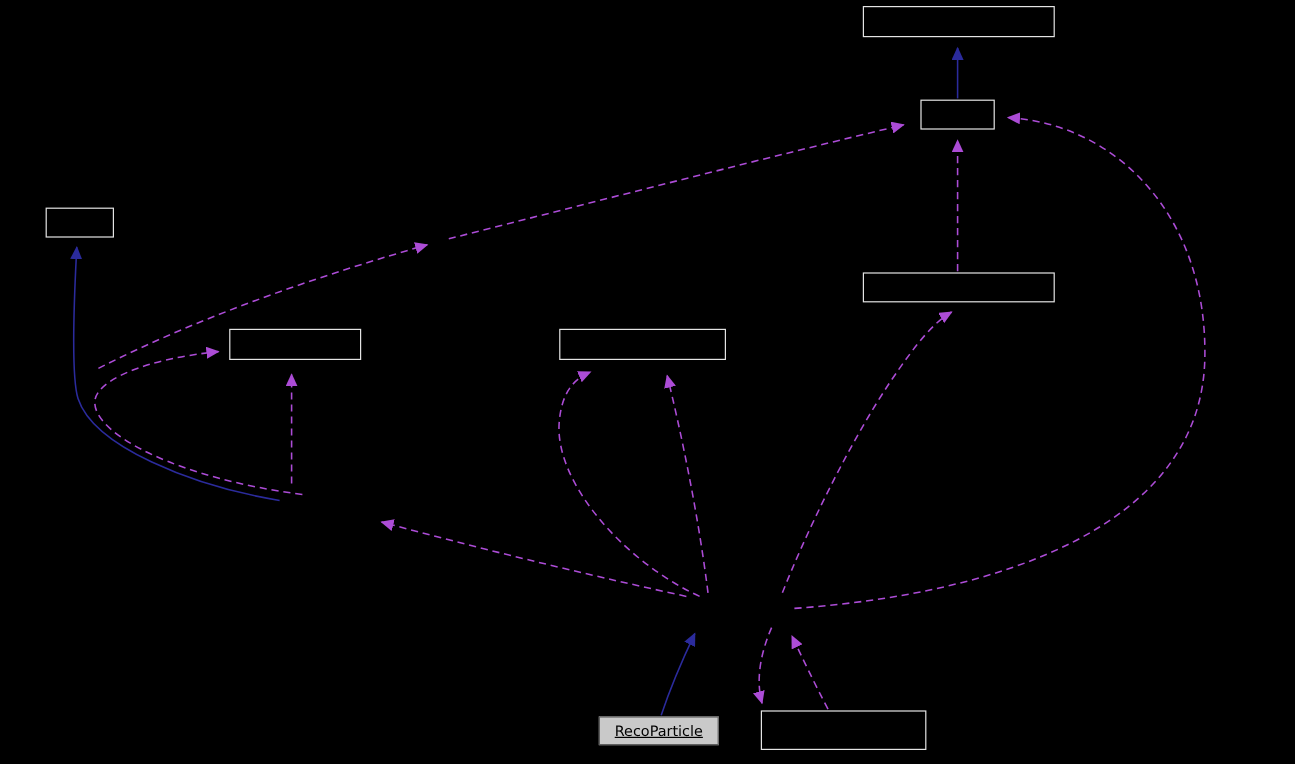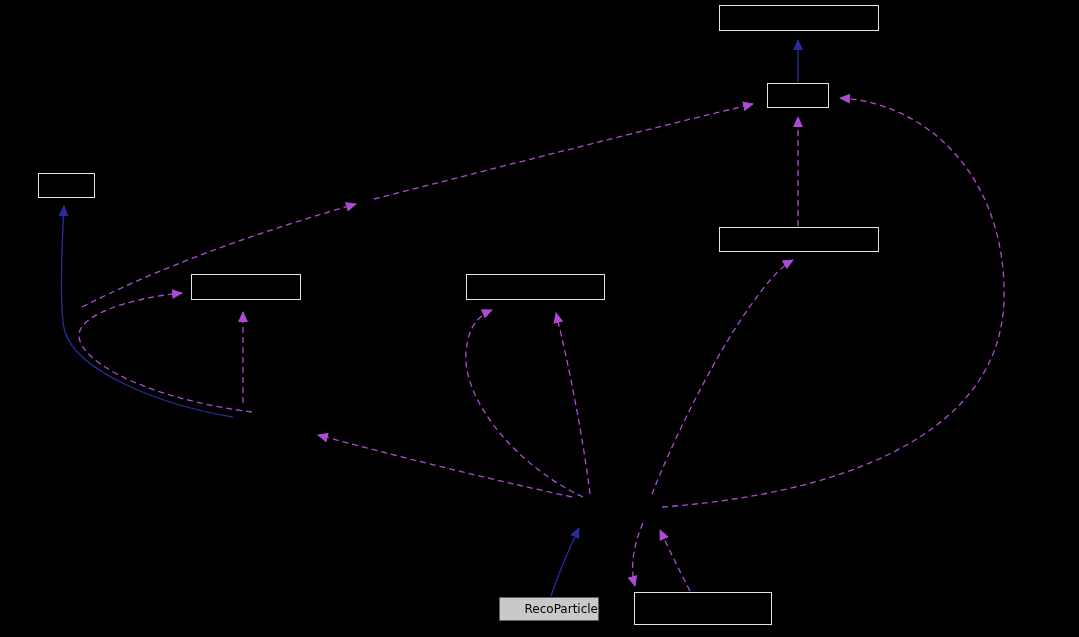--- a/index.html
+++ b/index.html
@@ -27,24 +27,25 @@
     width: 1079px;
     height: 637px;
   }
   .node {
     position: absolute;
     box-sizing: border-box;
     border: 1px solid #e4e4e4;
     background: #000000;
     display: flex;
     align-items: center;
-    justify-content: flex-end;
+    justify-content: center;
     font-size: 12px;
     color: #000000;
     cursor: pointer;
+    text-decoration: underline;
   }
   .node.highlight {
     background: #c9c9c9;
     border-color: #5f5f5f;
     color: #000000;
   }
 </style>
 </head>
 <body>
 

